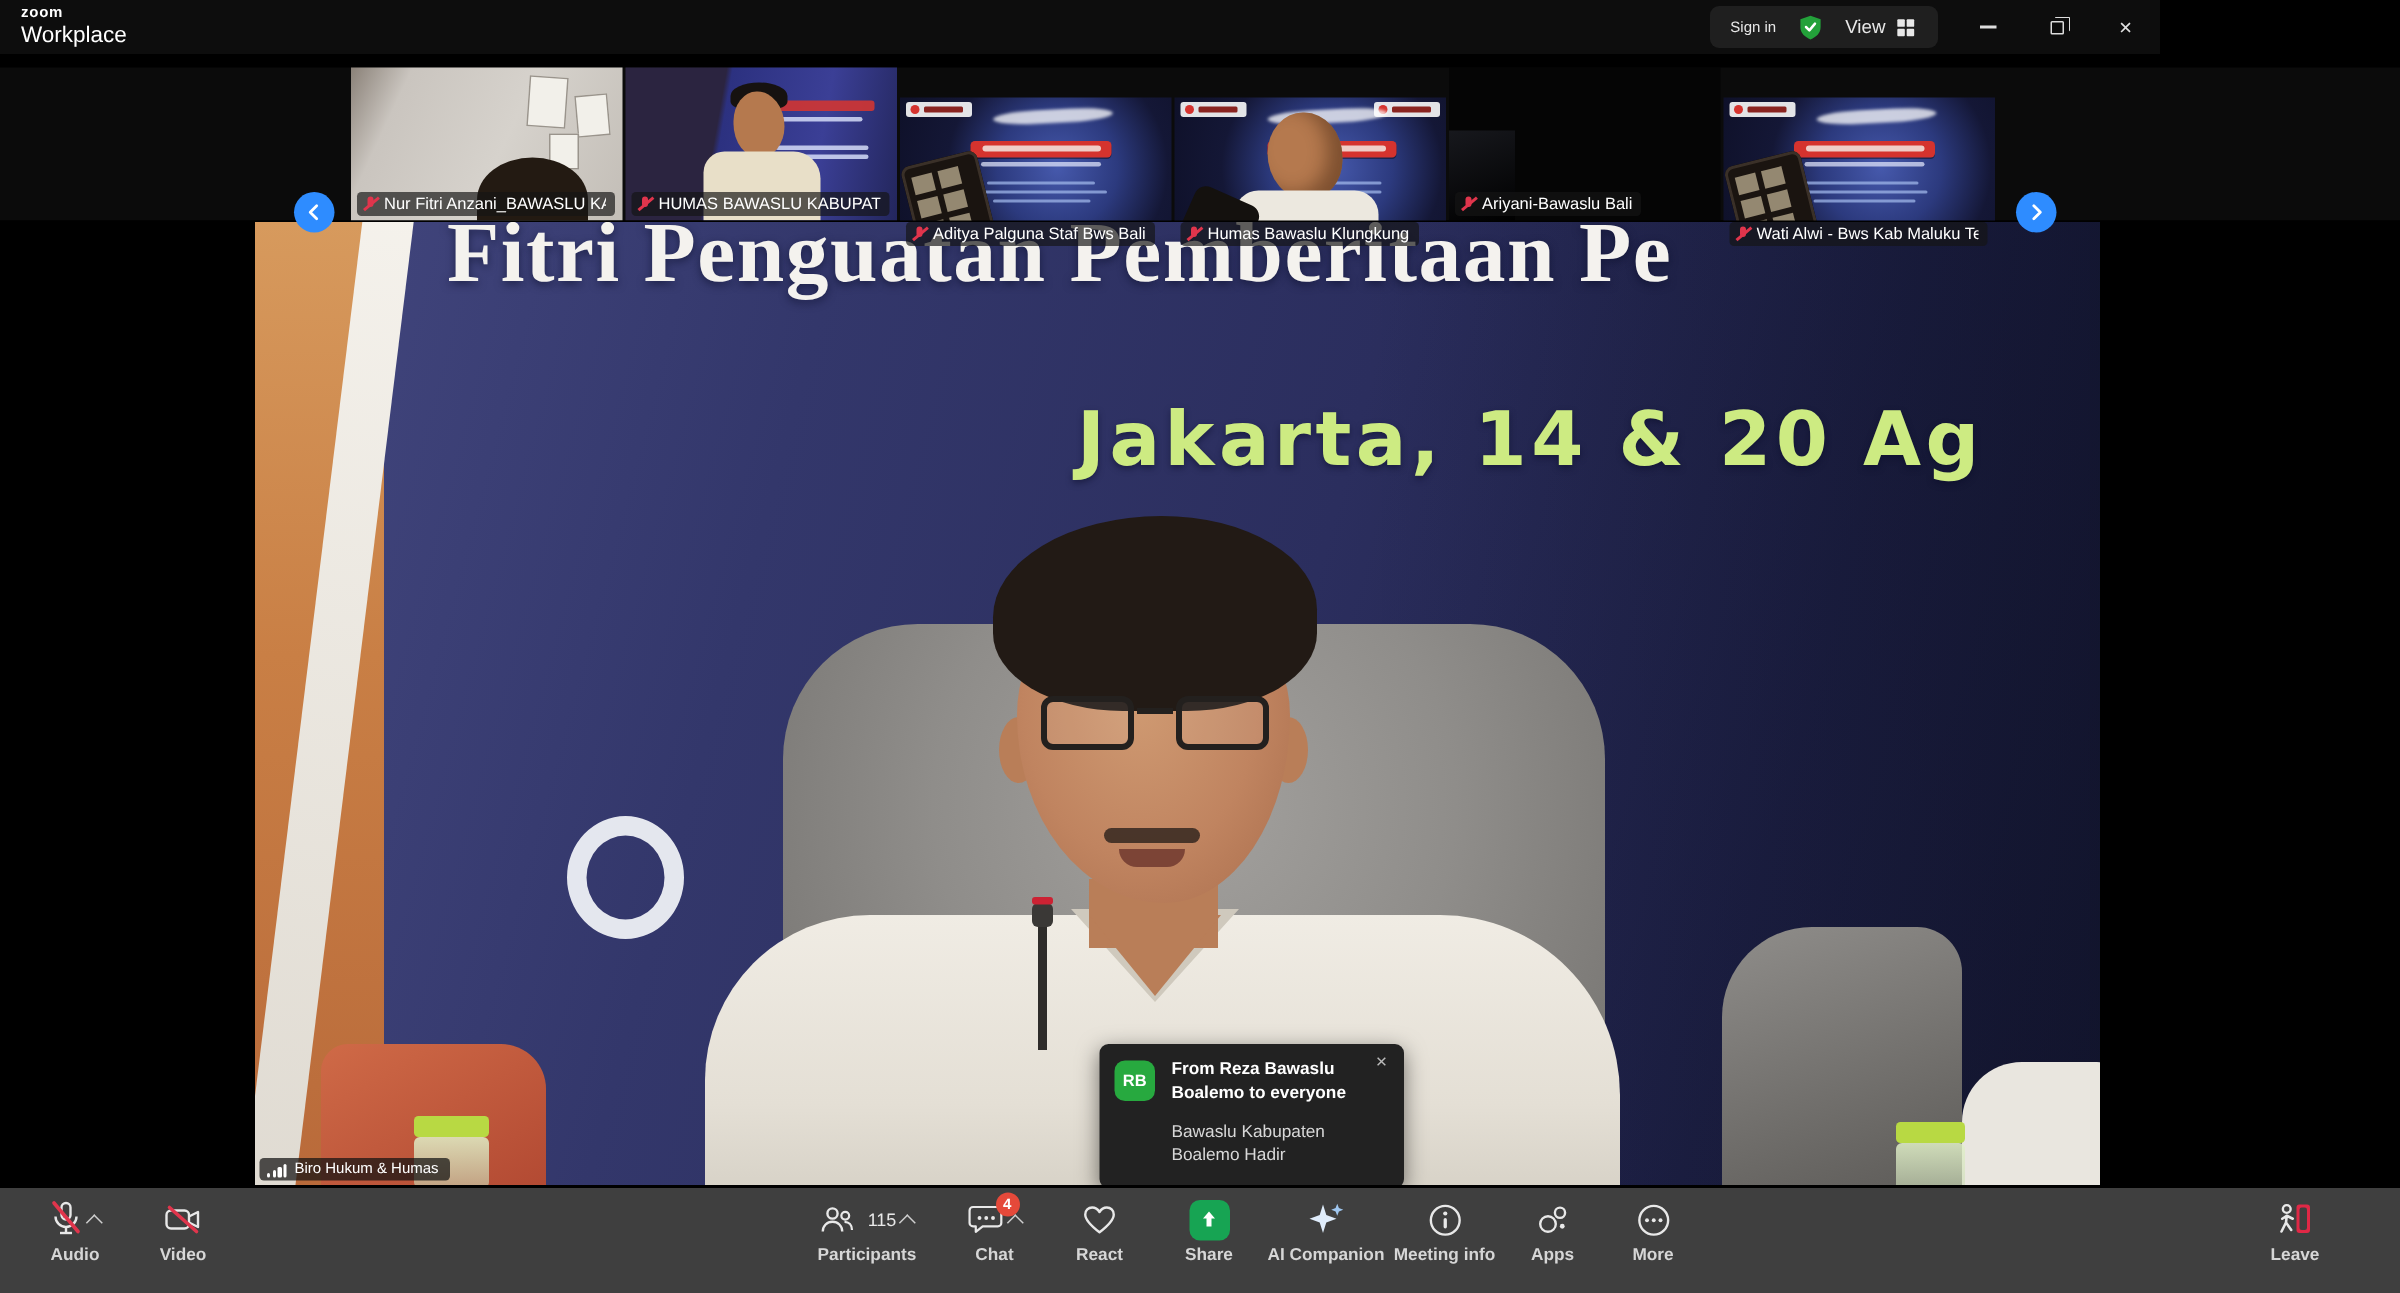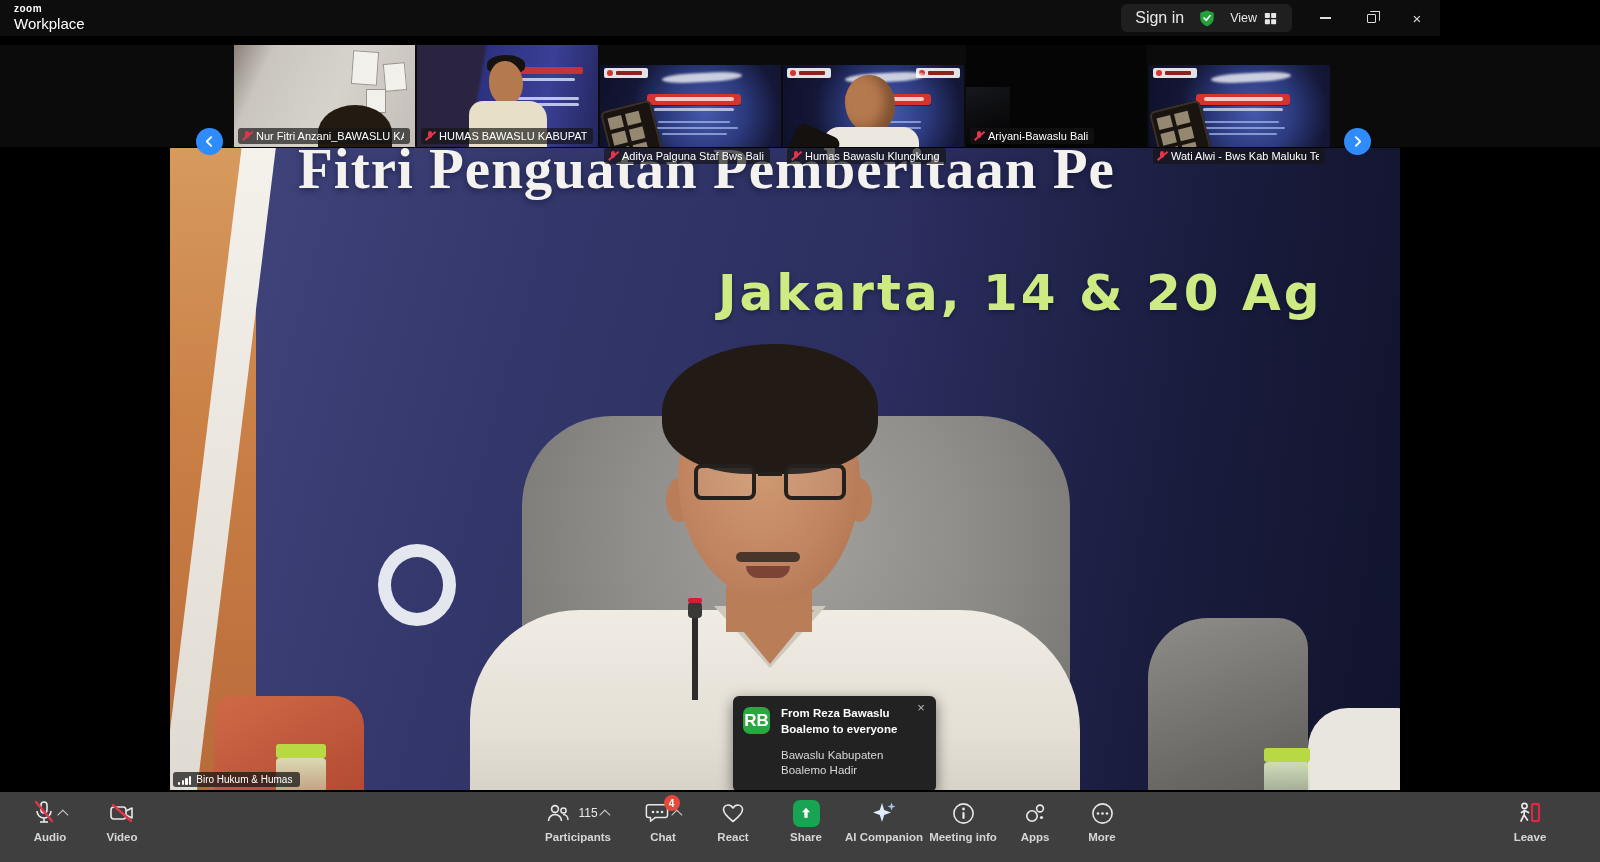--- a/index.html
+++ b/index.html
@@ -6,21 +6,21 @@
   html,body { width:1600px; height:862px; background:#000; overflow:hidden;
     font-family:"Liberation Sans", sans-serif; -webkit-font-smoothing:antialiased; }
 
   
   .titlebar { position:absolute; left:0; top:0; width:1440px; height:36px; background:#0d0d0d; }
   .logo { position:absolute; left:14px; top:4px; color:#fff; line-height:1; }
   .logo .l1 { font-size:10px; font-weight:bold; letter-spacing:.5px; }
   .logo .l2 { font-size:15px; margin-top:2px; }
   .tb-right { position:absolute; right:148px; top:4px; height:28px; display:flex; align-items:center;
     gap:14px; background:#1f1f1f; border-radius:6px; padding:0 14px; }
-  .signin { color:#e8e8e8; font-size:16px; cursor:default; }
+  .signin { color:#e8e8e8; font-size:10px; cursor:default; }
   .shield { width:18px; height:18px; }
   .viewbtn { display:flex; align-items:center; gap:6px; color:#e8e8e8; font-size:12.5px; }
   .winctl { position:absolute; top:0; right:0; height:36px; display:flex; }
   .winbtn { width:46px; height:36px; display:flex; align-items:center; justify-content:center; color:#ddd; }
   .min-glyph { width:11px; height:1.5px; background:#ddd; }
   .restore-glyph { width:9px; height:9px; border:1.2px solid #ddd; border-radius:1px; position:relative; }
   .restore-glyph:before { content:""; position:absolute; left:2px; top:-4px; width:9px; height:9px;
     border:1.2px solid #ddd; border-left:none; border-bottom:none; border-radius:1px; }
   .close-glyph { font-size:15px; }
 
@@ -152,21 +152,21 @@
   .namebar .nm { color:#fff; font-size:10px; white-space:nowrap; }
   .sigbars { display:flex; align-items:flex-end; gap:1.5px; height:10px; }
   .sigbars i { width:2.2px; background:#fff; border-radius:1px; display:block; }
 
   
   .chatpop { position:absolute; left:563px; top:548px; width:203px; height:96px; background:#222;
     border-radius:6px; box-shadow:0 4px 14px rgba(0,0,0,.5); z-index:8; padding:10px 10px 8px 10px; }
   .chatpop:after { content:""; position:absolute; left:102px; bottom:-9px; width:0; height:0;
     border-left:10px solid transparent; border-right:10px solid transparent; border-top:10px solid #222; }
   .cp-avatar { position:absolute; left:10px; top:11px; width:27px; height:27px; border-radius:7px;
-    background:#27a93f; color:#fff; font-size:17px; font-weight:bold; display:flex;
+    background:#27a93f; color:#fff; font-size:11px; font-weight:bold; display:flex;
     align-items:center; justify-content:center; }
   .cp-title { position:absolute; left:48px; top:10px; width:138px; color:#fff; font-size:11.5px;
     font-weight:bold; line-height:1.35; }
   .cp-close { position:absolute; right:7px; top:3px; color:#bbb; font-size:13px; width:16px; height:16px;
     display:flex; align-items:center; justify-content:center; }
   .cp-body { position:absolute; left:48px; top:52px; width:145px; color:#d8d8d8; font-size:11.5px;
     line-height:1.3; }
 
   
   .toolbar { position:absolute; left:0; top:792px; width:1600px; height:70px; background:#3f3f3f; }

